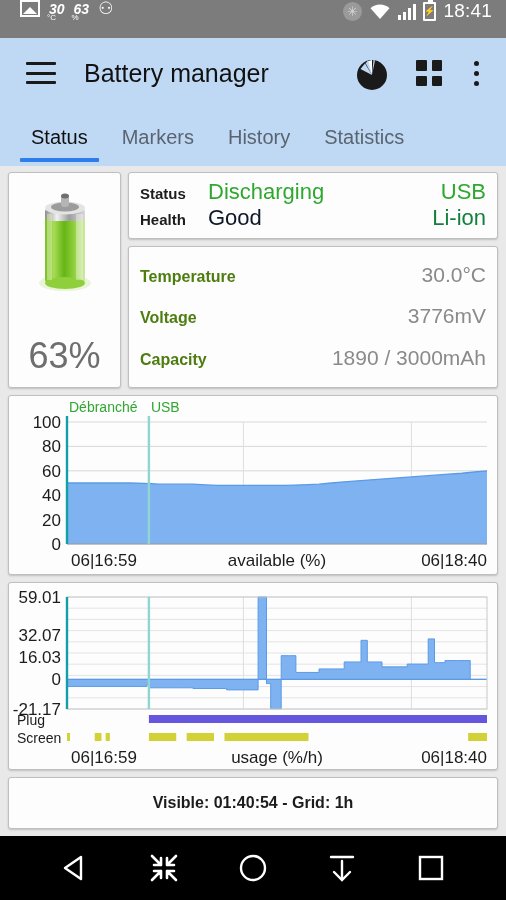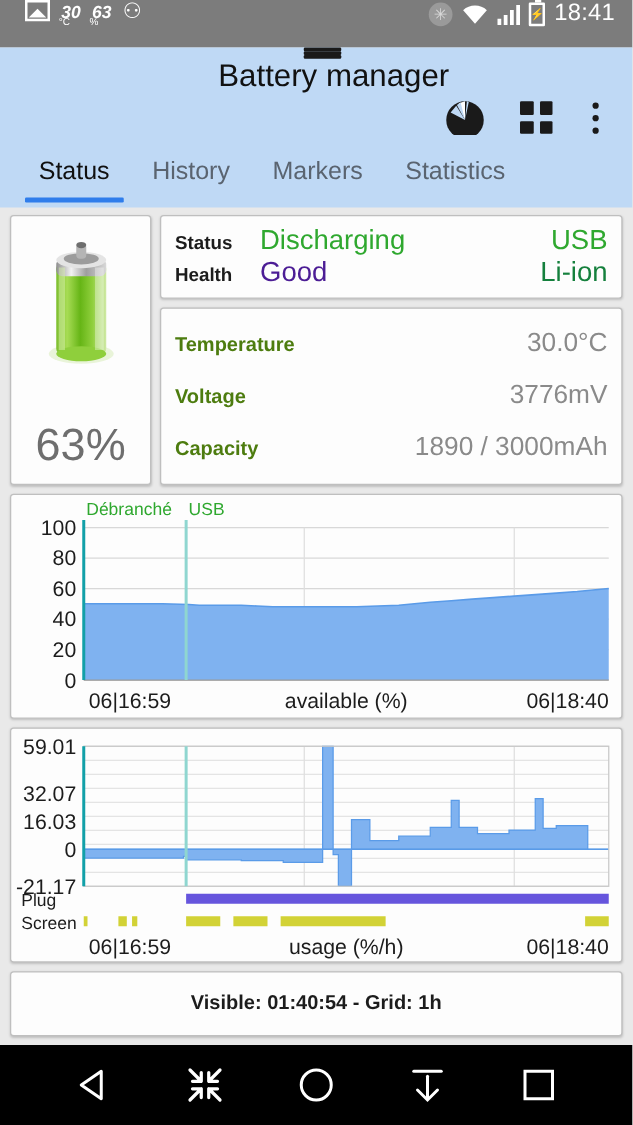--- a/index.html
+++ b/index.html
@@ -39,21 +39,21 @@
   .ic-sig i { width: 3.5px; background: #fff; display: block; }
   .ic-batt {
     width: 13px; height: 19px; border: 2px solid #fff; border-radius: 1px; position: relative;
     display:flex; align-items:center; justify-content:center; font-size: 9px;
   }
   .ic-batt::before { content:""; position:absolute; top:-4px; left:3px; width:5px; height:2px; background:#fff; }
 
   
   .appbar {
     height: 70px; background: #BFD9F5;
-    display: flex; align-items: center; padding: 0 16px; flex-direction: column;
+    display: flex; align-items: center; padding: 0 16px;
   }
   .hamburger { width: 30px; height: 22px; display: flex; flex-direction: column; justify-content: space-between; margin-left: 10px; cursor: pointer; }
   .hamburger span { display: block; height: 3px; background: #1A1A1A; border-radius: 1px; }
   .app-title { font-size: 25px; color: #111; margin-left: 28px; white-space: nowrap; }
   .appbar-actions { margin-left: auto; display: flex; align-items: center; gap: 26px; padding-right: 6px; }
   .ic-pie { width: 36px; height: 36px; cursor: pointer; }
   .ic-grid { width: 26px; height: 26px; display: grid; grid-template-columns: 1fr 1fr; grid-template-rows: 1fr 1fr; gap: 5px; cursor: pointer; }
   .ic-grid i { background: #1A1A1A; border-radius: 1px; display: block; }
   .ic-kebab { width: 6px; display: flex; flex-direction: column; gap: 5px; align-items: center; cursor: pointer; padding: 2px 8px; }
   .ic-kebab i { width: 5px; height: 5px; border-radius: 50%; background: #1A1A1A; display: block; }
@@ -86,21 +86,21 @@
   .batt-art { width: 62px; height: 108px; position: relative; margin-top: 4px; }
   .batt-pct { font-size: 36px; color: #6E6E6E; margin-top: 12px; font-weight: 300; }
 
   .right-col { flex: 1; display: flex; flex-direction: column; gap: 7px; }
 
   .status-card { padding: 6px 11px 7px 11px; }
   .srow { display: flex; align-items: baseline; }
   .skey { font-size: 15px; font-weight: bold; color: #1C1C1C; width: 62px; flex: none; }
   .sval { font-size: 22px; font-weight: 300; margin-left: 6px; }
   .sval.green { color: #2FA82F; }
-  .sval.grey { color: #4c1d95; text-align: right; }
+  .sval.grey { color: #0f172a; text-align: right; }
   .sright { margin-left: auto; font-size: 22px; font-weight: 300; }
   .sright.green { color: #2FA82F; }
   .sright.grey { color: #15803d; }
 
   .metrics-card { padding: 7px 11px 8px 11px; flex: 1; display: flex; flex-direction: column; justify-content: space-around; }
   .mrow { display: flex; align-items: baseline; }
   .mkey { font-size: 16px; font-weight: bold; color: #4d7c0f; }
   .mval { margin-left: auto; font-size: 21px; font-weight: 300; color: #8A8A8A; }
   .mval.red { color: #BE1E1E; }
 
@@ -183,24 +183,24 @@
           <i></i>
         </span>
     </div>
   </div>
 
   <div class="tabs">
     <div class="tab active">
         <span>Status</span>
       </div>
     <div class="tab">
+        <span>Markers</span>
+      </div>
+    <div class="tab">
         <span>History</span>
-      </div>
-    <div class="tab">
-        <span>Markers</span>
       </div>
     <div class="tab">
         <span>Statistics</span>
       </div>
   </div>
 
   <div class="content">
 
     <div class="top-row">
 

